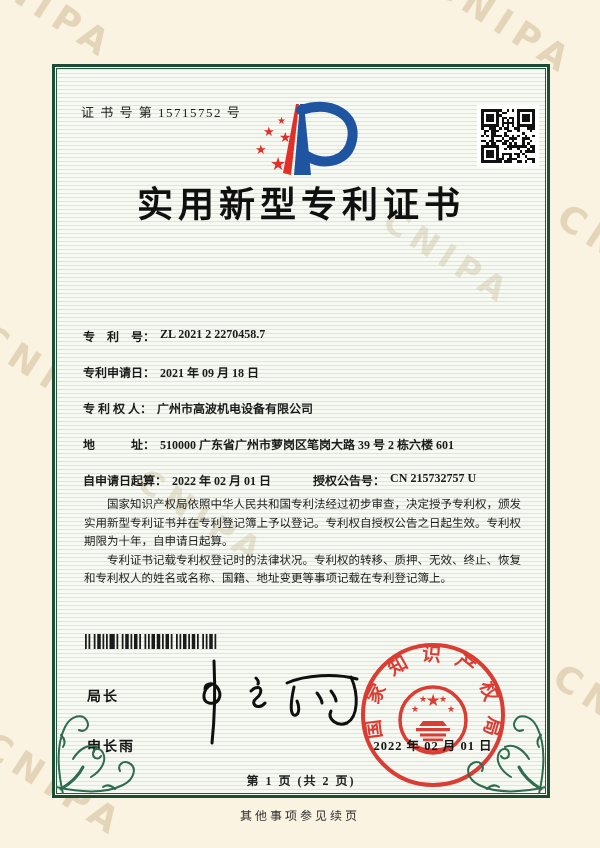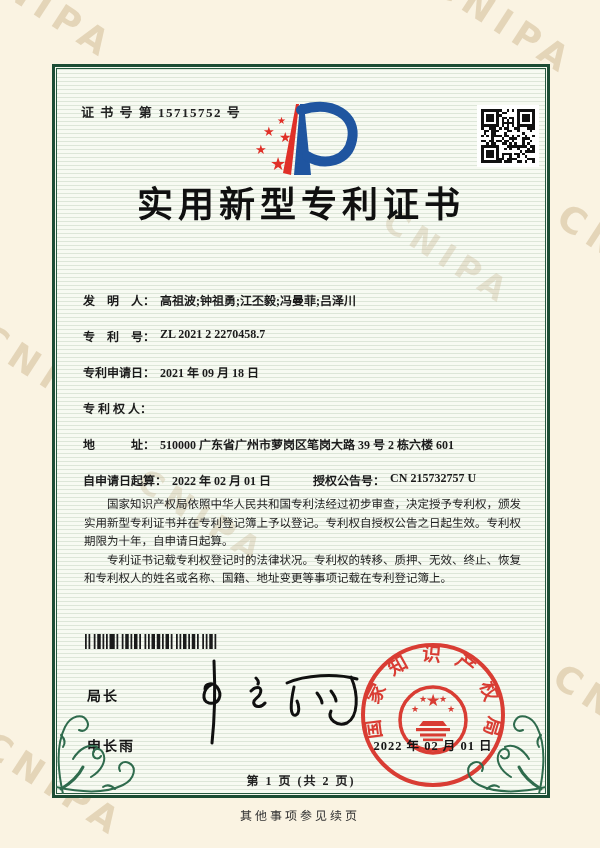--- a/index.html
+++ b/index.html
@@ -25,21 +25,21 @@
   .frame{
     position:absolute;left:52px;top:64px;width:492px;height:728px;
     border:3px solid #1c4c34;background:#f3f7ec;
   }
   .inner{
     position:absolute;inset:1px;border:1px solid #265a40;
     background:repeating-linear-gradient(180deg,rgba(152,178,148,.28) 0 1px,rgba(255,255,255,0) 1px 4px),#f7faf2;
   }
   .inner > *{position:absolute;}
   
-  .certno{left:24px;top:33px;font-size:13px;font-weight:700;letter-spacing:1.5px;color:#222;}
+  .certno{left:24px;top:33px;font-size:13px;font-weight:400;letter-spacing:1.5px;color:#222;}
   .logo{left:182px;top:28px;}
   .qr{left:420px;top:36px;width:62px;height:62px;background:#fff;padding:4px;box-sizing:border-box;}
   .title{left:0;right:0;top:106px;text-align:center;font-size:36px;font-weight:700;letter-spacing:5px;color:#101010;}
   
   .row{left:26px;display:flex;white-space:nowrap;font-size:12px;color:#1b1b1b;}
   .row .lbl{font-weight:700;white-space:pre;}
   .row .val{font-weight:600;margin-left:5px;white-space:pre;}
   .r1{top:184px}.r2{top:222px}.r3{top:258px}.r4{top:294px}.r5{top:330px}.r6{top:366px}.r7{top:402px}
   .pair2{margin-left:42px;display:flex;}
   
@@ -323,34 +323,31 @@
           <rect x="11" y="20" width="1" height="1" fill="#111"></rect>
           <rect x="14" y="20" width="1" height="1" fill="#111"></rect>
           <rect x="15" y="20" width="1" height="1" fill="#111"></rect>
           <rect x="17" y="20" width="1" height="1" fill="#111"></rect>
           <rect x="20" y="20" width="1" height="1" fill="#111"></rect>
         </svg>
     </div>
 
     <div class="title">实用新型专利证书</div>
 
-    <div class="row r2">
-      <span class="lbl">发　明　人：</span>
-      <span class="val">高祖波;钟祖勇;江丕毅;冯曼菲;吕泽川</span>
-    </div>
     <div class="row r3">
       <span class="lbl">专　利　号：</span>
       <span class="val">ZL 2021 2 2270458.7</span>
     </div>
     <div class="row r4">
       <span class="lbl">专利申请日：</span>
       <span class="val">2021 年 09 月 18 日</span>
     </div>
     <div class="row r5">
       <span class="lbl">专 利 权 人：</span>
+      <span class="val">广州市高波机电设备有限公司</span>
     </div>
     <div class="row r6">
       <span class="lbl">地　　　址：</span>
       <span class="val">510000 广东省广州市萝岗区笔岗大路 39 号 2 栋六楼 601</span>
     </div>
     <div class="row r7">
       <span class="lbl">自申请日起算：</span>
       <span class="val">2022 年 02 月 01 日</span>
       <span class="pair2">
         <span class="lbl">授权公告号：</span>

